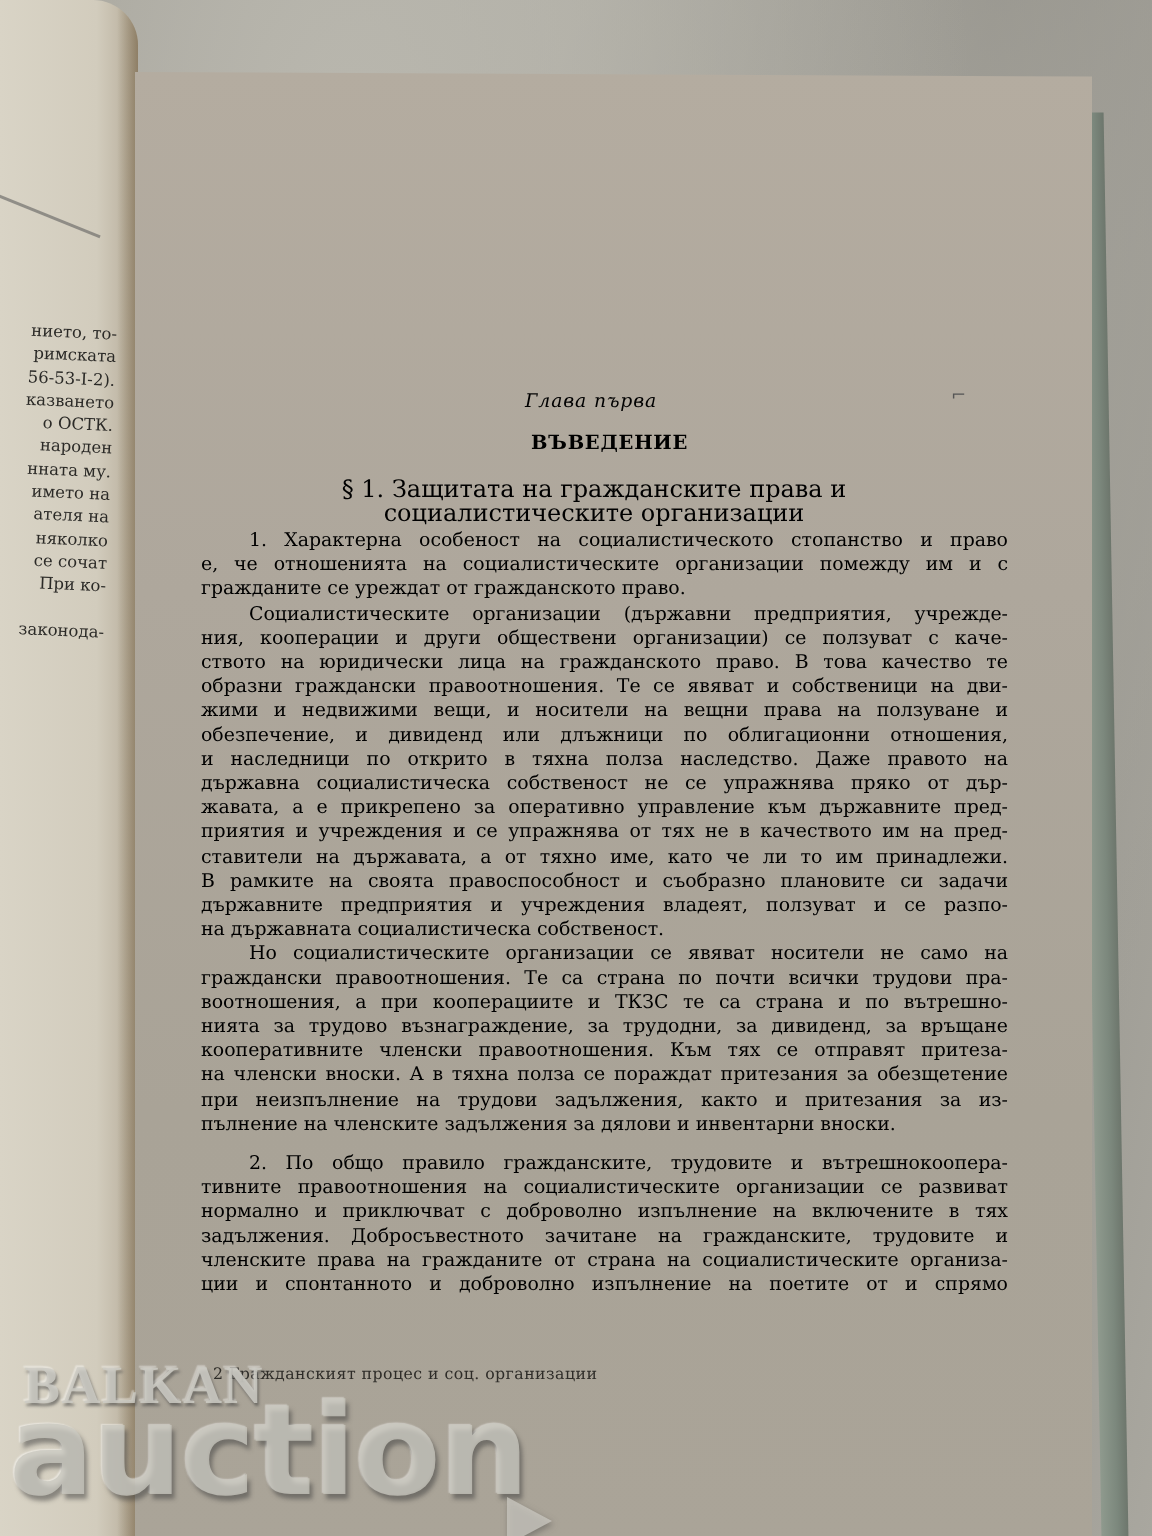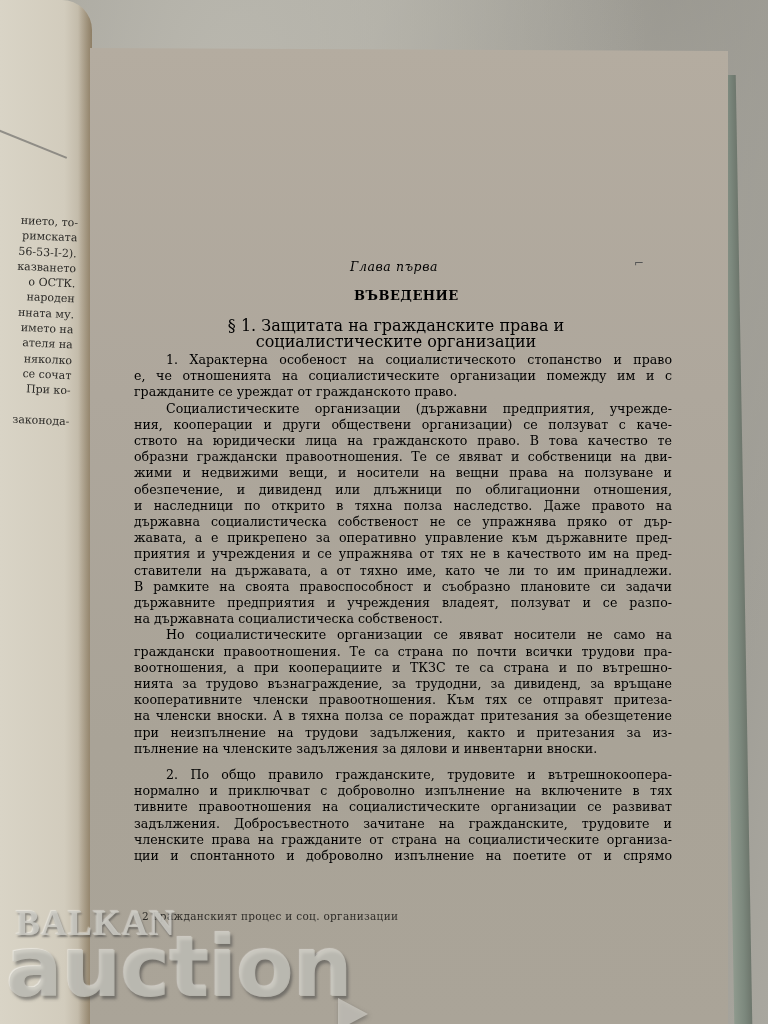--- a/index.html
+++ b/index.html
@@ -157,22 +157,22 @@
       <span class="line">воотношения, а при кооперациите и ТКЗС те са страна и по вътрешно-</span>
       <span class="line">нията за трудово възнаграждение, за трудодни, за дивиденд, за връщане</span>
       <span class="line">кооперативните членски правоотношения. Към тях се отправят притеза-</span>
       <span class="line">на членски вноски. А в тяхна полза се пораждат притезания за обезщетение</span>
       <span class="line">при неизпълнение на трудови задължения, както и притезания за из-</span>
       <span class="line last">пълнение на членските задължения за дялови и инвентарни вноски.</span>
     </p>
     <div class="para-gap"></div>
     <p>
       <span class="line indent">2. По общо правило гражданските, трудовите и вътрешнокоопера-</span>
+      <span class="line">тивните правоотношения на социалистическите организации се развиват</span>
       <span class="line">нормално и приключват с доброволно изпълнение на включените в тях</span>
-      <span class="line">тивните правоотношения на социалистическите организации се развиват</span>
       <span class="line">задължения. Добросъвестното зачитане на гражданските, трудовите и</span>
       <span class="line">членските права на гражданите от страна на социалистическите организа-</span>
       <span class="line">ции и спонтанното и доброволно изпълнение на поетите от и спрямо</span>
     </p>
   </div>
 
   <div class="footer">2 Гражданският процес и соц. организации</div>
 </div>
 
 <div class="watermark">

